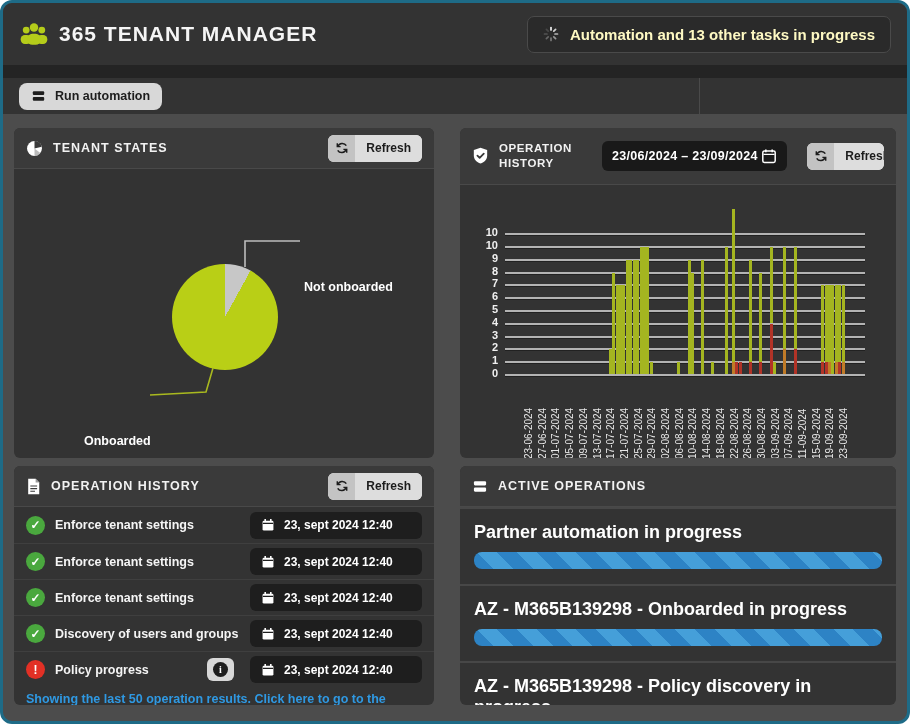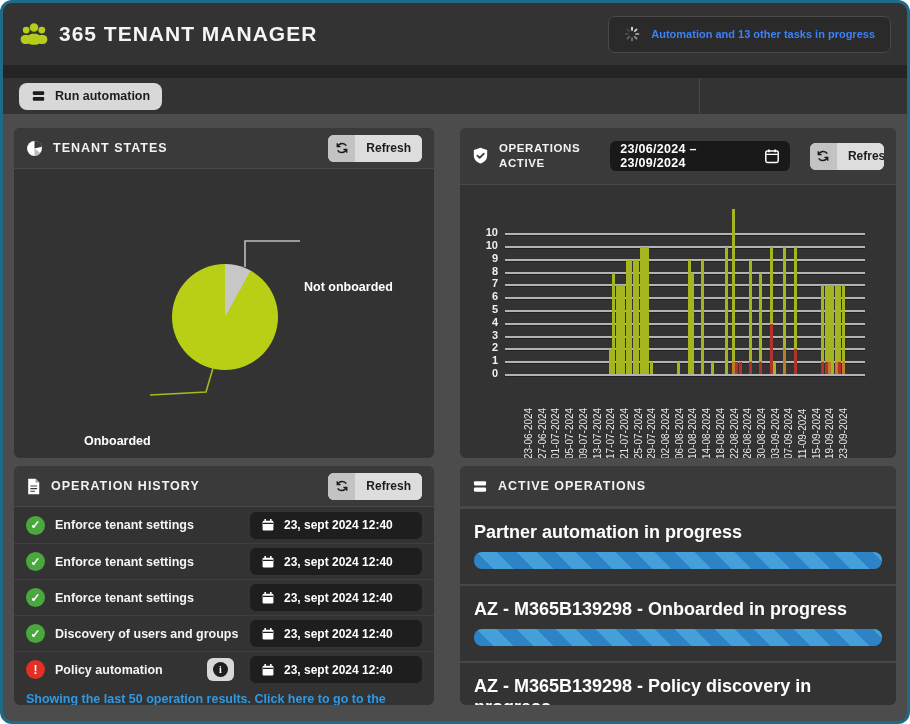--- a/index.html
+++ b/index.html
@@ -1,21 +1,21 @@
 <!DOCTYPE html>
 <html><head>
 <meta charset="utf-8">
 <style>
   html,body{margin:0;padding:0;background:#ffffff;font-family:"Liberation Sans",sans-serif;}
   .page{position:relative;width:904px;height:718px;border:3px solid #1e6b87;border-radius:12px;overflow:hidden;background:#4c4c4c;}
   
   .app-header{height:62px;background:#333333;display:flex;align-items:center;justify-content:space-between;padding:16px 16px;box-sizing:border-box;}
   .brand{display:flex;align-items:center;gap:10px;}
   .brand .app-title{color:#f5f5f5;font-size:21px;font-weight:600;letter-spacing:1px;}
-  .status-btn{display:flex;align-items:center;gap:11px;height:37px;padding:0 15px;background:#2a2a2a;border:1px solid #4a4a4a;border-radius:7px;color:#3b82f6;font-size:11px;font-weight:bold;font-family:inherit;cursor:pointer;}
+  .status-btn{display:flex;align-items:center;gap:11px;height:37px;padding:0 15px;background:#2a2a2a;border:1px solid #4a4a4a;border-radius:7px;color:#fef9c3;font-size:15px;font-weight:bold;font-family:inherit;cursor:pointer;}
   .substrip{height:13px;background:#242424;}
   
   .toolbar{height:36px;background:#333333;display:flex;align-items:center;}
   .tb-left{width:697px;height:100%;display:flex;align-items:center;border-right:1px solid #4a4a4a;box-sizing:border-box;}
   .tb-right{flex:1;height:100%;}
   .run-btn{display:flex;align-items:center;gap:9px;height:27px;margin-left:16px;padding:0 12px;background:#d8d8d8;border:none;border-radius:8px;color:#1d1d1d;font-size:12.5px;font-weight:bold;font-family:inherit;cursor:pointer;}
   
   .content{box-sizing:border-box;height:607px;padding:14px 11px 16px 11px;display:grid;grid-template-columns:420px 436px;grid-template-rows:330px 1fr;gap:8px 26px;overflow:hidden;}
   .panel{background:#333333;border-radius:6px;overflow:hidden;display:flex;flex-direction:column;}
   .panel-head{min-height:40px;background:#3a3a3a;display:flex;align-items:center;gap:10px;padding:0 12px;border-bottom:1px solid rgba(255,255,255,.08);}
@@ -149,22 +149,22 @@
 
     <section class="panel">
       <div class="panel-head chart-head">
         <span class="icon">
           <svg width="17" height="18" viewBox="0 0 16 17">
             <path d="M8 .8l6.3 2.1v5.2c0 3.7-2.6 6.4-6.3 7.6C4.3 14.5 1.7 11.8 1.7 8.1V2.9z" fill="#ffffff"></path>
             <path d="M5.1 8.2l2.1 2.1 3.9-4" fill="none" stroke="#3a3a3a" stroke-width="1.7" stroke-linecap="round" stroke-linejoin="round"></path>
           </svg>
         </span>
         <span class="panel-title two-line">
-          <span style="display:block">OPERATIONS</span>
-          <span style="display:block">ACTIVE</span>
+          <span style="display:block">OPERATION</span>
+          <span style="display:block">HISTORY</span>
         </span>
         <button class="date-input" style="margin-left:20px;">
           <span class="dtext">23/06/2024 – 23/09/2024</span>
           <span class="icon">
             <svg width="16" height="16" viewBox="0 0 16 16">
               <rect x="1.8" y="3" width="12.4" height="11.4" rx="1.6" fill="none" stroke="#ffffff" stroke-width="1.5"></rect>
               <line x1="4.8" y1="1.4" x2="4.8" y2="4.2" stroke="#ffffff" stroke-width="1.7"></line>
               <line x1="11.2" y1="1.4" x2="11.2" y2="4.2" stroke="#ffffff" stroke-width="1.7"></line>
               <line x1="2.5" y1="6.4" x2="13.5" y2="6.4" stroke="#ffffff" stroke-width="1.4"></line>
             </svg>
@@ -363,21 +363,21 @@
                   <line x1="4.8" y1="1" x2="4.8" y2="4" stroke="#ffffff" stroke-width="1.8"></line>
                   <line x1="11.2" y1="1" x2="11.2" y2="4" stroke="#ffffff" stroke-width="1.8"></line>
                   <line x1="2.2" y1="6.2" x2="13.8" y2="6.2" stroke="#1e1e1e" stroke-width="1.3"></line>
                 </svg>
               </span>
               <span>23, sept 2024 12:40</span>
             </span>
           </div>
           <div class="op-row">
             <span class="st-ic st-error">!</span>
-            <span class="op-label">Policy automation</span>
+            <span class="op-label">Policy progress</span>
             <button class="info-btn">
               <span class="dot">i</span>
             </button>
             <span class="date-pill">
               <span class="icon">
                 <svg width="14" height="14" viewBox="0 0 16 16">
                   <rect x="1.8" y="3" width="12.4" height="11.4" rx="1.6" fill="#ffffff"></rect>
                   <line x1="4.8" y1="1" x2="4.8" y2="4" stroke="#ffffff" stroke-width="1.8"></line>
                   <line x1="11.2" y1="1" x2="11.2" y2="4" stroke="#ffffff" stroke-width="1.8"></line>
                   <line x1="2.2" y1="6.2" x2="13.8" y2="6.2" stroke="#1e1e1e" stroke-width="1.3"></line>

